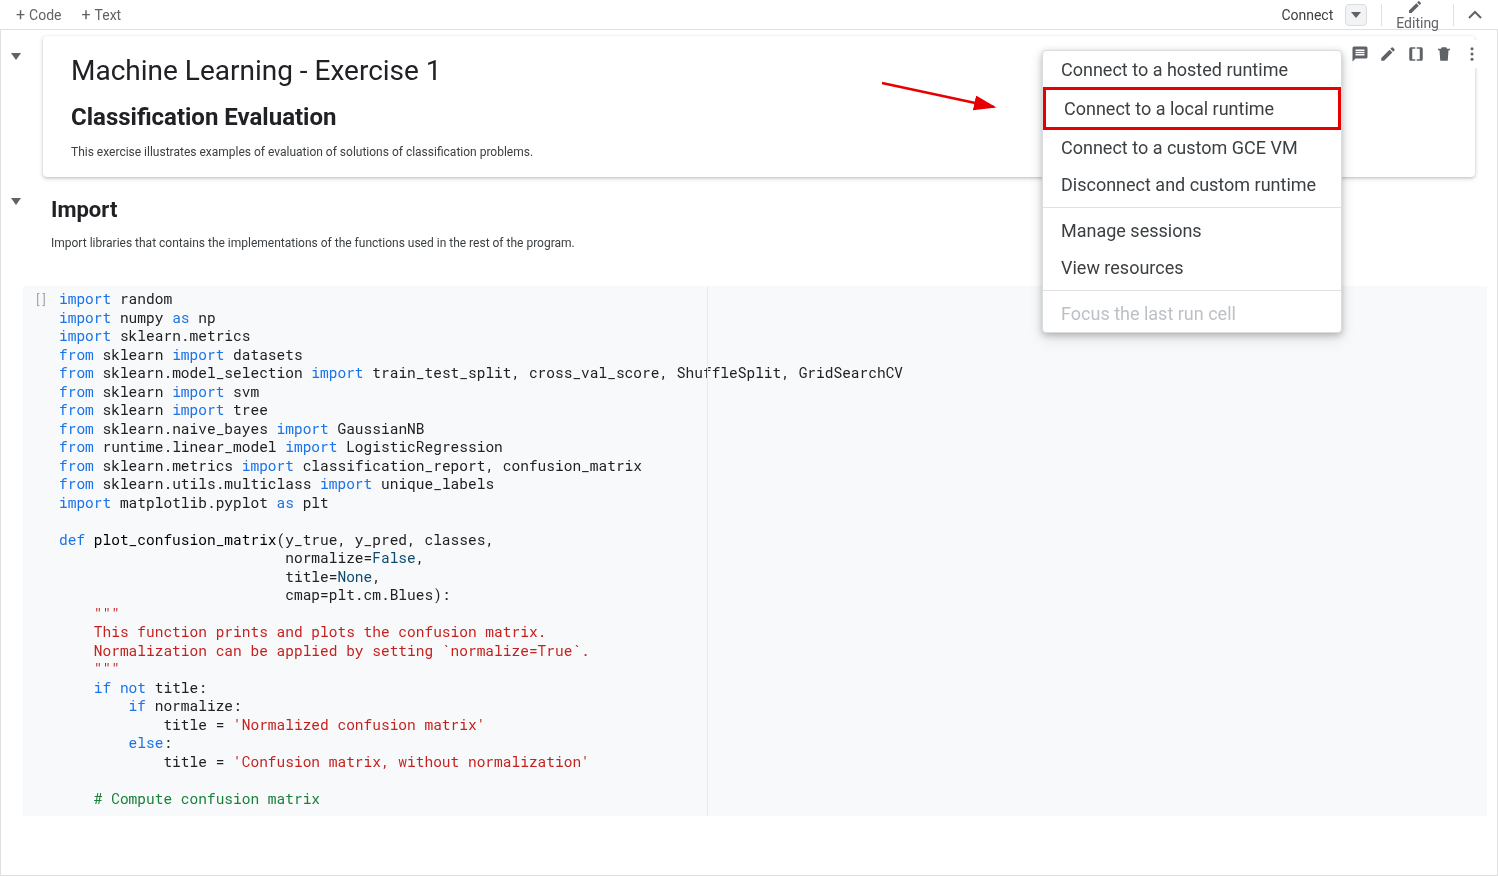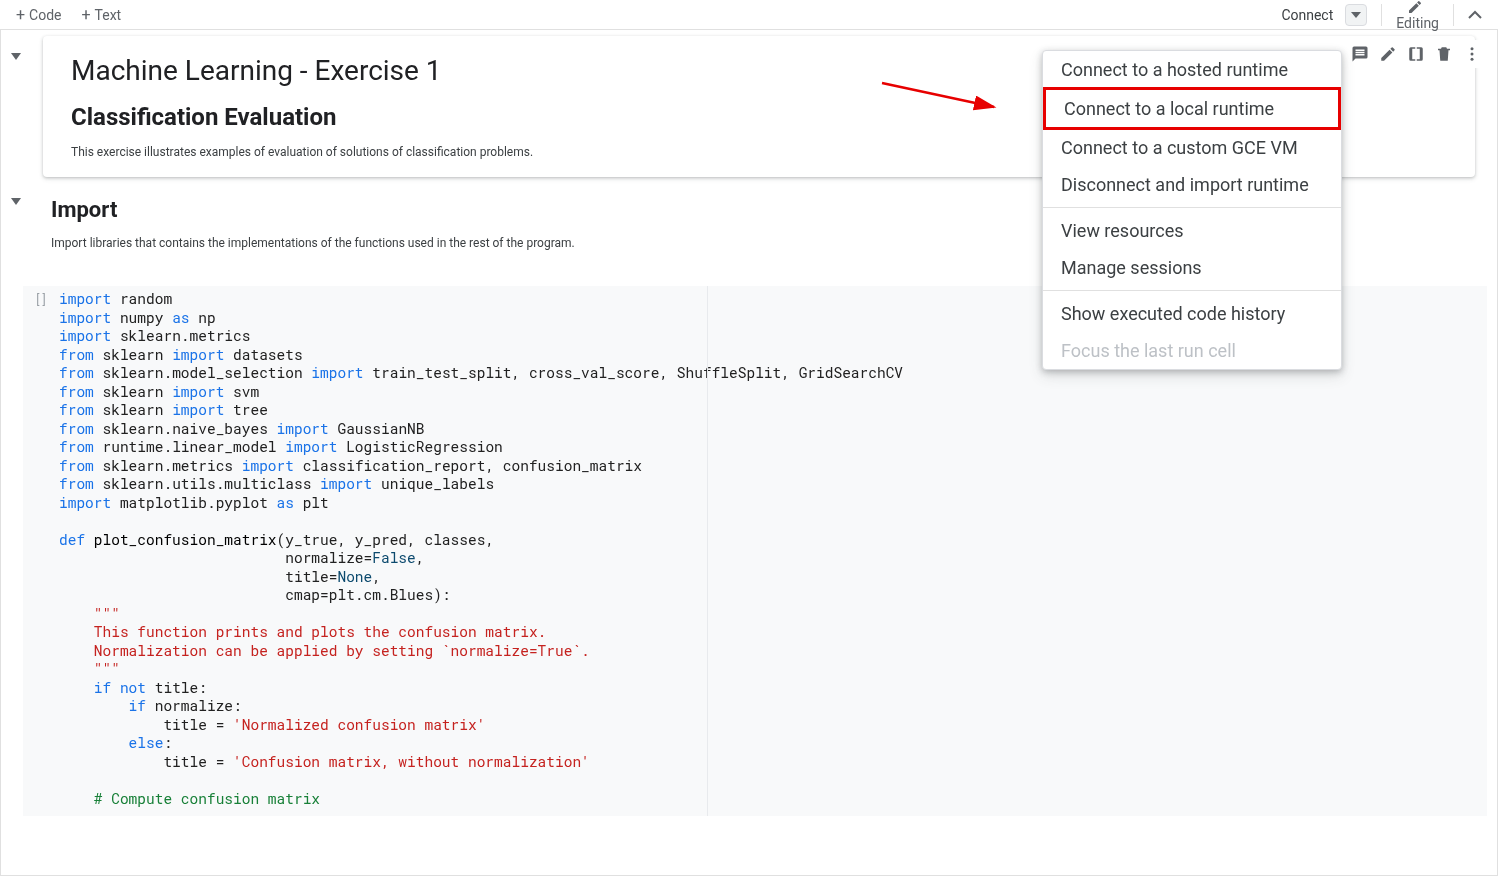--- a/index.html
+++ b/index.html
@@ -254,26 +254,25 @@
         <circle cx="12" cy="12" r="2"></circle>
         <circle cx="12" cy="19" r="2"></circle>
       </svg>
   </div>
 </div>
 
 <div class="connect-menu">
   <div class="mi">Connect to a hosted runtime</div>
   <div class="mi mi-highlight">Connect to a local runtime</div>
   <div class="mi">Connect to a custom GCE VM</div>
-  <div class="mi">Disconnect and import runtime</div>
+  <div class="mi">Disconnect and custom runtime</div>
   <div class="sep"></div>
+  <div class="mi">Manage sessions</div>
   <div class="mi">View resources</div>
-  <div class="mi">Manage sessions</div>
   <div class="sep"></div>
-  <div class="mi">Show executed code history</div>
   <div class="mi disabled">Focus the last run cell</div>
 </div>
 
 <svg class="annot-arrow" width="130" height="40" viewBox="0 0 130 40">
   <defs>
     <marker id="ah" markerWidth="10" markerHeight="10" refX="8" refY="3" orient="auto">
       <path d="M0,0 L9,3 L0,6 Z" fill="#e70000"></path>
     </marker>
   </defs>
   <line x1="2" y1="8" x2="114" y2="32" stroke="#e70000" stroke-width="2.5" marker-end="url(#ah)"></line>

